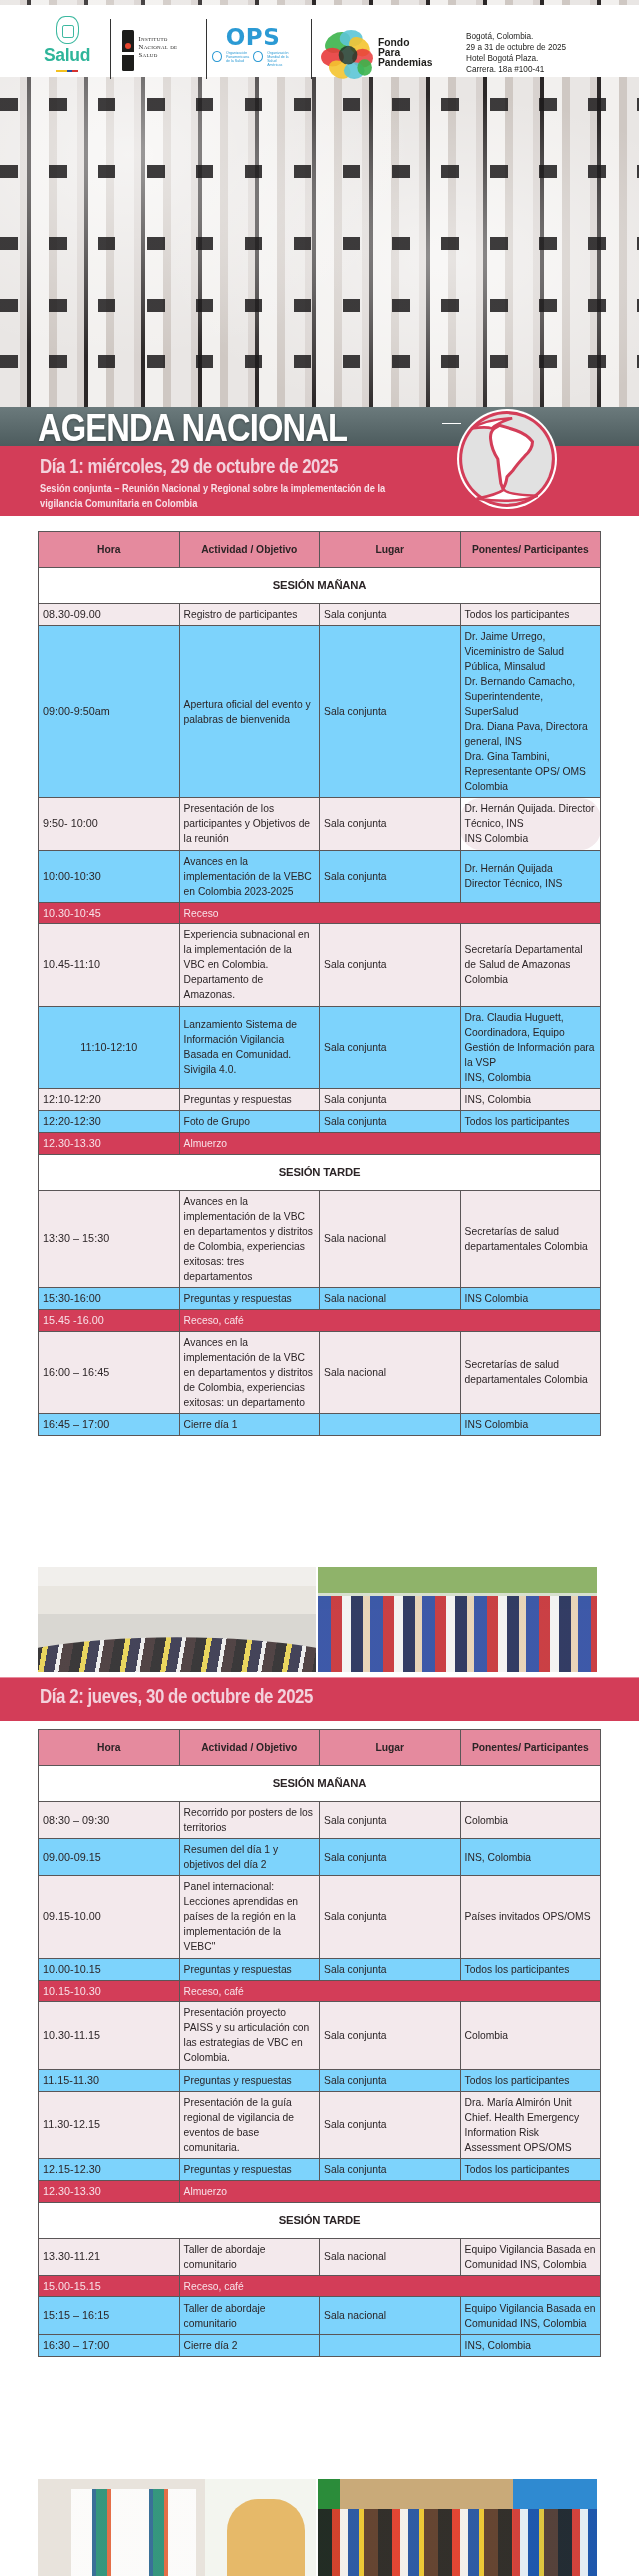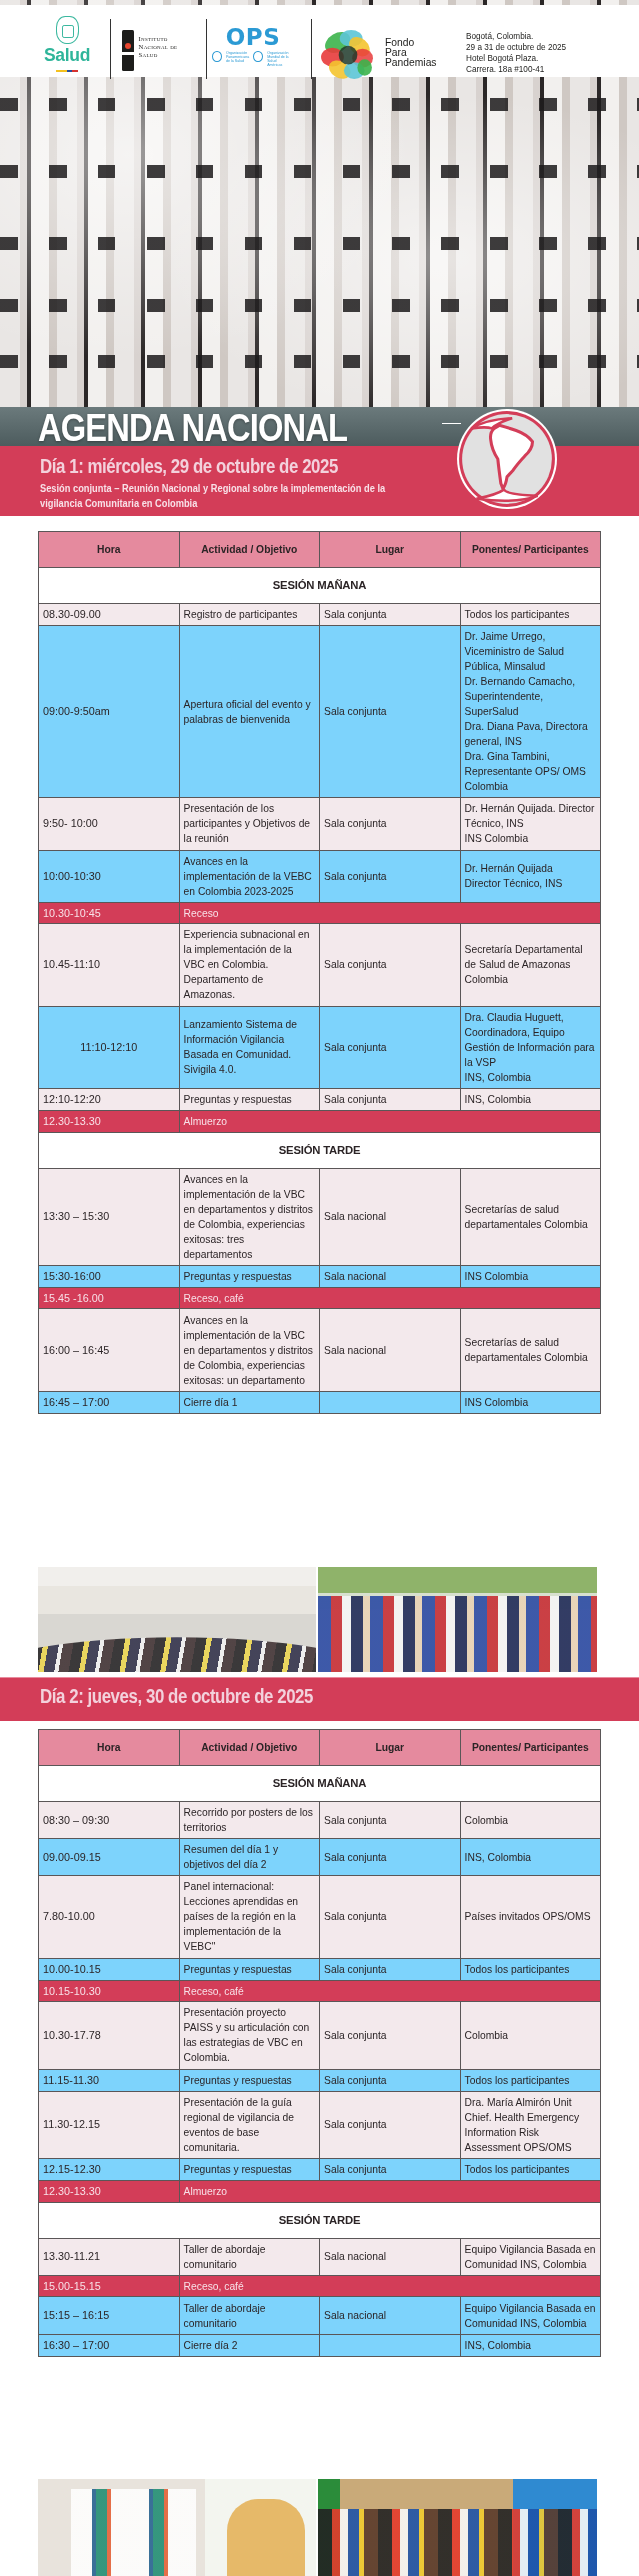--- a/index.html
+++ b/index.html
@@ -30,21 +30,21 @@
   .ins-mark:before { content: ""; position: absolute; left: 2.6px; top: 12.4px; width: 6.2px; height: 6.2px; border-radius: 50%; background: #e8462f; }
   .ins-mark:after { content: ""; position: absolute; left: 0; top: 21.6px; width: 12.4px; height: 3.1px; background: #fff; }
   .ins-text { position: absolute; left: 16.5px; top: 5.2px; font-family: "Liberation Serif", serif; font-size: 6.7px; line-height: 7.7px; color: #1d1d1b; font-variant: small-caps; letter-spacing: 0.3px; }
   .logo-ops { position: absolute; left: 212px; top: 19.6px; width: 82px; height: 46px; text-align: center; }
   .ops-word { font-family: "DejaVu Sans", sans-serif; font-weight: bold; color: #2b9ad4; font-size: 23px; line-height: 24px; letter-spacing: 0.5px; }
   .ops-sub { display: flex; justify-content: center; gap: 4.1px; margin-top: 2.1px; }
   .ops-sub .seal { width: 11.3px; height: 11.3px; border-radius: 50%; border: 1px solid #2b9ad4; }
   .ops-sub .lbl { font-size: 3.6px; line-height: 4.1px; color: #2b9ad4; text-align: left; }
   .logo-fpp { position: absolute; left: 320px; top: 21.6px; width: 118px; height: 57px; }
   .fpp-mark { position: absolute; left: 0; top: 0; width: 54px; height: 54px; }
-  .fpp-text { position: absolute; left: 65px; top: 11.3px; font-weight: normal; font-size: 10.3px; line-height: 9.8px; color: #1d1d1b; }
+  .fpp-text { position: absolute; left: 58px; top: 11.3px; font-weight: bold; font-size: 10.3px; line-height: 9.8px; color: #1d1d1b; }
   .venue { position: absolute; left: 466px; top: 27px; font-size: 8.2px; line-height: 10.8px; color: #1d1d1b; }
 
   .agenda-title { position: absolute; left: 38px; top: 407px; color: #ffffff; font-family: "Liberation Sans", sans-serif; font-weight: bold; font-size: 38px; letter-spacing: -1px; transform: scaleX(0.86); transform-origin: left top; text-shadow: 0 1px 3.1px rgba(0,0,0,.35); }
   .title-dash { position: absolute; left: 442px; top: 423px; width: 18.5px; height: 1px; background: #fff; }
   .day1-band { position: absolute; left: 0; top: 446px; width: 639px; height: 70px; background: #d33d58; }
   .day1-title { position: absolute; left: 40px; top: 455px; font-size: 19.6px; font-weight: bold; color: #f3d1dc; letter-spacing: -0.5px; transform: scaleX(0.86); transform-origin: left top; }
   .day1-sub { position: absolute; left: 40px; top: 481px; font-size: 10.8px; line-height: 15px; font-weight: bold; color: #f8e1e8; transform: scaleX(0.86); transform-origin: left top; width: 428px; }
   .globe { position: absolute; left: 456px; top: 408px; width: 102px; height: 102px; }
 
   
@@ -202,21 +202,21 @@
         <td class="lugar" style="white-space: pre-line;">Sala conjunta</td>
         <td class="pon" style="white-space: pre-line;">Dr. Jaime Urrego, Viceministro de Salud Pública, Minsalud
 Dr. Bernando Camacho, Superintendente, SuperSalud
 Dra. Diana Pava, Directora general, INS
 Dra. Gina Tambini, Representante OPS/ OMS Colombia</td>
       </tr>
       <tr class="odd">
         <td class="hora" style="white-space: pre-line;">9:50- 10:00</td>
         <td class="act" style="white-space: pre-line;">Presentación de los participantes y Objetivos de la reunión</td>
         <td class="lugar" style="white-space: pre-line;">Sala conjunta</td>
-        <td class="pon" style="white-space: pre-line;">Dr. Hernán Quijada. Director Técnico, INS
+        <td class="pon" style="white-space: pre-line; border-radius: 21px;">Dr. Hernán Quijada. Director Técnico, INS
 INS Colombia</td>
       </tr>
       <tr class="even">
         <td class="hora" style="white-space: pre-line;">10:00-10:30</td>
         <td class="act" style="white-space: pre-line;">Avances en la implementación de la VEBC en Colombia 2023-2025</td>
         <td class="lugar" style="white-space: pre-line;">Sala conjunta</td>
         <td class="pon" style="white-space: pre-line;">Dr. Hernán Quijada
 Director Técnico, INS</td>
       </tr>
       <tr class="brk">
@@ -234,20 +234,26 @@
         <td class="act" style="white-space: pre-line;">Lanzamiento Sistema de Información Vigilancia Basada en Comunidad. Sivigila 4.0.</td>
         <td class="lugar" style="white-space: pre-line;">Sala conjunta</td>
         <td class="pon" style="white-space: pre-line;">Dra. Claudia Huguett, Coordinadora, Equipo Gestión de Información para la VSP
 INS, Colombia</td>
       </tr>
       <tr class="odd">
         <td class="hora" style="white-space: pre-line;">12:10-12:20</td>
         <td class="act" style="white-space: pre-line;">Preguntas y respuestas</td>
         <td class="lugar" style="white-space: pre-line;">Sala conjunta</td>
         <td class="pon" style="white-space: pre-line;">INS, Colombia</td>
+      </tr>
+      <tr class="even">
+        <td class="hora" style="white-space: pre-line;">12:20-12:30</td>
+        <td class="act" style="white-space: pre-line;">Foto de Grupo</td>
+        <td class="lugar" style="white-space: pre-line;">Sala conjunta</td>
+        <td class="pon" style="white-space: pre-line;">Todos los participantes</td>
       </tr>
       <tr class="brk">
         <td class="hora" style="white-space: pre-line;">12.30-13.30</td>
         <td class="act" colspan="3" style="white-space: pre-line;">Almuerzo</td>
       </tr>
       <tr class="session">
         <td colspan="4">SESIÓN TARDE</td>
       </tr>
       <tr class="odd">
         <td class="hora" style="white-space: pre-line;">13:30 – 15:30</td>
@@ -312,37 +318,37 @@
         <td class="lugar" style="white-space: pre-line;">Sala conjunta</td>
         <td class="pon" style="white-space: pre-line;">Colombia</td>
       </tr>
       <tr class="even">
         <td class="hora" style="white-space: pre-line;">09.00-09.15</td>
         <td class="act" style="white-space: pre-line;">Resumen del día 1 y objetivos del día 2</td>
         <td class="lugar" style="white-space: pre-line;">Sala conjunta</td>
         <td class="pon" style="white-space: pre-line;">INS, Colombia</td>
       </tr>
       <tr class="odd">
-        <td class="hora" style="white-space: pre-line;">7.80-10.00</td>
+        <td class="hora" style="white-space: pre-line;">09.15-10.00</td>
         <td class="act" style="white-space: pre-line;">Panel internacional: Lecciones aprendidas en países de la región en la implementación de la VEBC"</td>
         <td class="lugar" style="white-space: pre-line;">Sala conjunta</td>
         <td class="pon" style="white-space: pre-line;">Países invitados OPS/OMS</td>
       </tr>
       <tr class="even">
         <td class="hora" style="white-space: pre-line;">10.00-10.15</td>
         <td class="act" style="white-space: pre-line;">Preguntas y respuestas</td>
         <td class="lugar" style="white-space: pre-line;">Sala conjunta</td>
         <td class="pon" style="white-space: pre-line;">Todos los participantes</td>
       </tr>
       <tr class="brk">
         <td class="hora" style="white-space: pre-line;">10.15-10.30</td>
         <td class="act" colspan="3" style="white-space: pre-line;">Receso, café</td>
       </tr>
       <tr class="odd">
-        <td class="hora" style="white-space: pre-line;">10.30-17.78</td>
+        <td class="hora" style="white-space: pre-line;">10.30-11.15</td>
         <td class="act" style="white-space: pre-line;">Presentación proyecto PAISS y su articulación con las estrategias de VBC en Colombia.</td>
         <td class="lugar" style="white-space: pre-line;">Sala conjunta</td>
         <td class="pon" style="white-space: pre-line;">Colombia</td>
       </tr>
       <tr class="even">
         <td class="hora" style="white-space: pre-line;">11.15-11.30</td>
         <td class="act" style="white-space: pre-line;">Preguntas y respuestas</td>
         <td class="lugar" style="white-space: pre-line;">Sala conjunta</td>
         <td class="pon" style="white-space: pre-line;">Todos los participantes</td>
       </tr>

